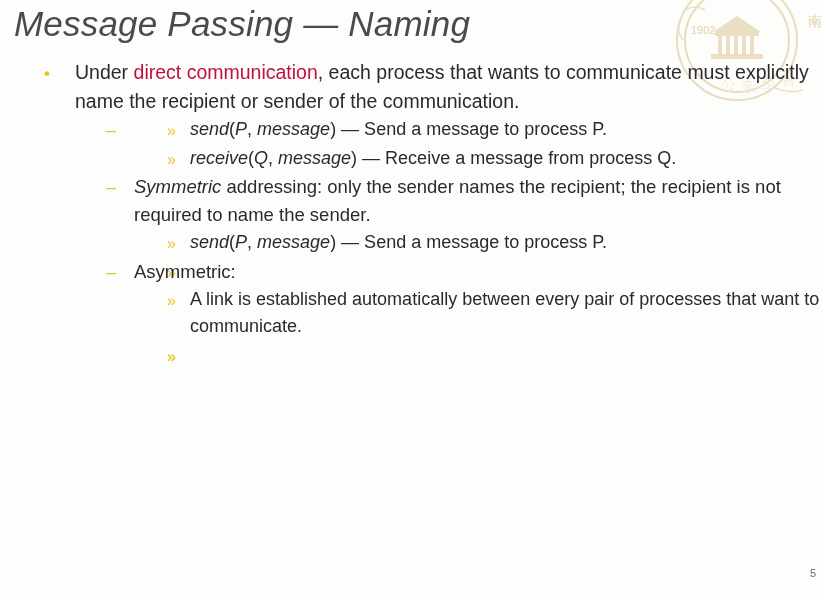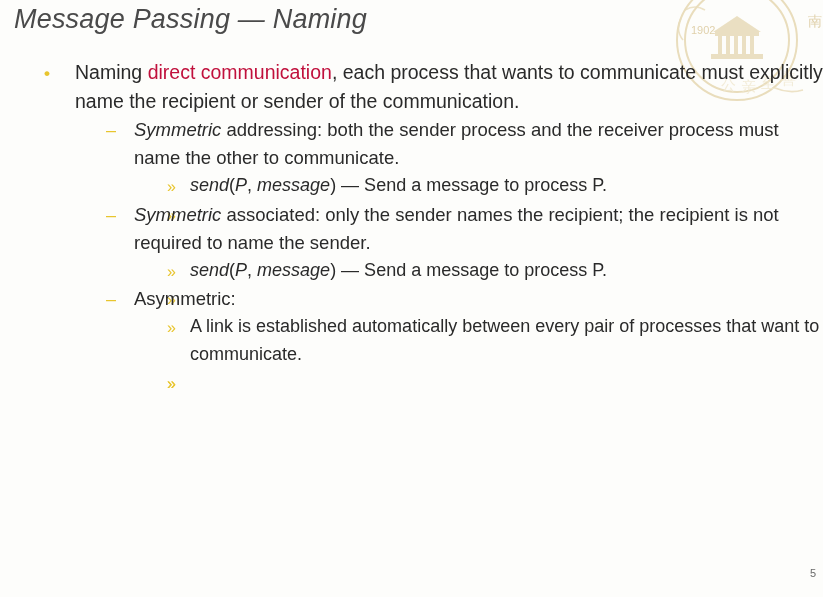--- a/index.html
+++ b/index.html
@@ -32,21 +32,21 @@
     height: 132px;
     opacity: 0.55;
     pointer-events: none;
   }
 
   
   .slide-title {
     position: absolute;
     left: 14px;
     top: 4px;
-    font-size: 27px;
+    font-size: 35px;
     font-style: italic;
     font-weight: normal;
     color: #4a4a4a;
     letter-spacing: 0.2px;
     white-space: nowrap;
   }
 
   
   .body {
     position: absolute;
@@ -171,26 +171,26 @@
       <text x="116" y="100">亲</text>
       <text x="136" y="96">至</text>
       <text x="156" y="92">善</text>
     </g>
   </svg>
 
   <div class="slide-title">Message Passing — Naming</div>
 
   <div class="body">
     <ul class="lvl l1" id="content-root">
-        <li><span class="bullet">•</span><span><span>Naming </span><span class="em-red">direct communication</span><span>, each process that wants to communicate must explicitly name the recipient or sender of the communication.</span></span><ul class="lvl l2">
-            <li><span class="bullet">–</span><span><span class="it">Symmetric</span><span> addressing: both the sender process and the receiver process must name the other to communicate.</span></span><ul class="lvl l3">
+        <li><span class="bullet">•</span><span><span>Under </span><span class="em-red">direct communication</span><span>, each process that wants to communicate must explicitly name the recipient or sender of the communication.</span></span><ul class="lvl l2">
+            <li><span class="bullet">–</span><ul class="lvl l3">
                 <li><span class="bullet">»</span><span><span class="it">send</span><span>(</span><span class="it">P</span><span>, </span><span class="it">message</span><span>) — Send a message to process P.</span></span></li>
-                <li><span class="bullet">»</span></li>
+                <li><span class="bullet">»</span><span><span class="it">receive</span><span>(</span><span class="it">Q</span><span>, </span><span class="it">message</span><span>) — Receive a message from process Q.</span></span></li>
               </ul></li>
-            <li><span class="bullet">–</span><span><span class="it">Symmetric</span><span> associated: only the sender names the recipient; the recipient is not required to name the sender.</span></span><ul class="lvl l3">
+            <li><span class="bullet">–</span><span><span class="it">Symmetric</span><span> addressing: only the sender names the recipient; the recipient is not required to name the sender.</span></span><ul class="lvl l3">
                 <li><span class="bullet">»</span><span><span class="it">send</span><span>(</span><span class="it">P</span><span>, </span><span class="it">message</span><span>) — Send a message to process P.</span></span></li>
                 <li><span class="bullet">»</span></li>
               </ul></li>
             <li><span class="bullet">–</span><span><span>Asymmetric:</span></span><ul class="lvl l3">
                 <li><span class="bullet">»</span><span><span>A link is established automatically between every pair of processes that want to communicate.</span></span></li>
                 <li><span class="bullet">»</span></li>
                 <li><span class="bullet">»</span></li>
               </ul></li>
           </ul></li>
       </ul>

